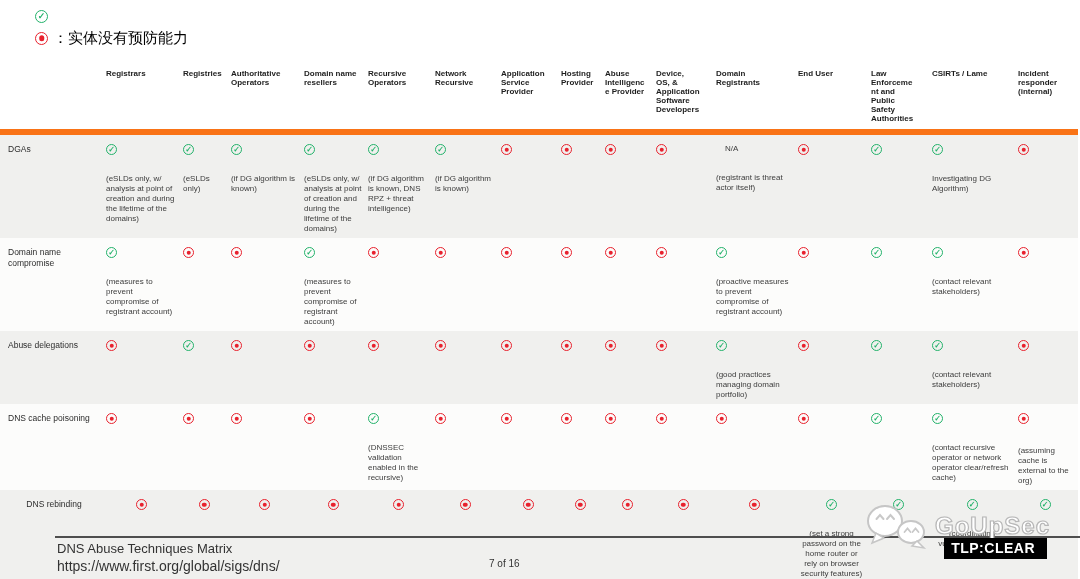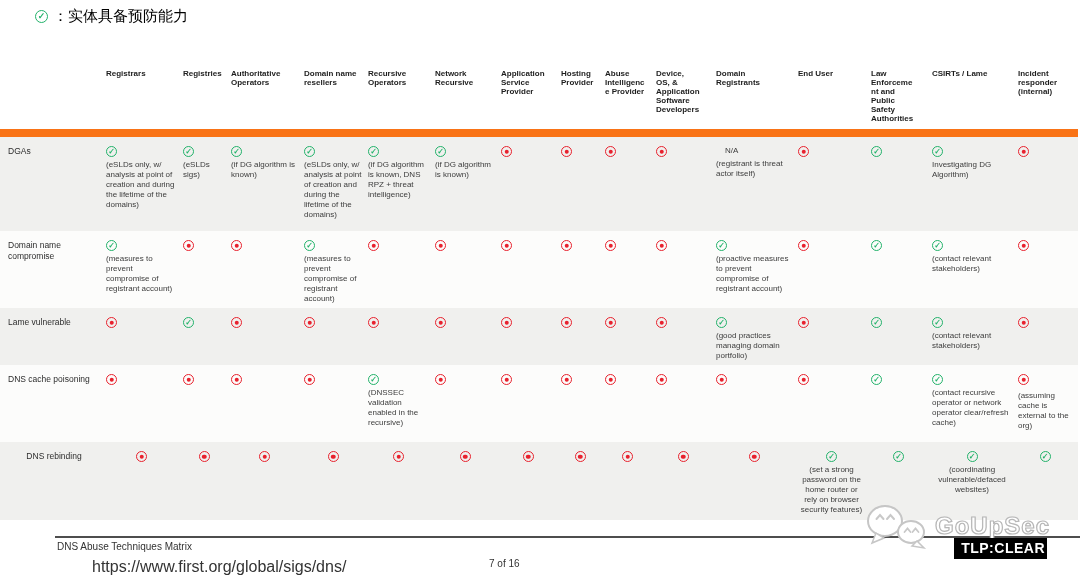--- a/index.html
+++ b/index.html
@@ -18,49 +18,52 @@
   .ic.ok{width:11px;height:11px;border:1.5px solid var(--green);color:var(--green);
          font-size:8px;font-weight:bold;line-height:1;}
   .ic.no{width:11px;height:11px;border:1.5px solid var(--red);position:relative;}
   .ic.no::after{content:"";position:absolute;left:50%;top:50%;transform:translate(-50%,-50%);
          width:4.5px;height:4.5px;border-radius:50%;background:var(--red);}
   .legend .ic.ok,.legend .ic.no{width:13px;height:13px;font-size:9px;}
   .legend .ic.no::after{width:5.5px;height:5.5px;}
   
   table.matrix{position:absolute;left:0;top:64px;width:1078px;border-collapse:collapse;
       table-layout:fixed;}
-  thead tr{border-bottom:8px solid #f97316;padding-left:37px;}
+  thead tr{border-bottom:6px solid #f97316;padding-left:37px;}
   thead th{vertical-align:top;text-align:left;font-size:8px;font-weight:bold;color:#1d1d1d;
       padding:5px 3px 6px 0;white-space:pre-line;line-height:9px;}
   tbody td{vertical-align:top;padding:9px 6px 4px 0;font-size:8px;color:#3c3c3c;line-height:10px;}
   td.rowlabel{padding-left:8px;font-size:8.5px;color:#2d2d2d;line-height:11px;}
   tr.stripe{background:var(--stripe);}
   tr.plain{background:#fcfcfb;}
   tr.r0{height:98px;} tr.r1{height:77px;} tr.r2{height:55px;} tr.r3{height:77px;} tr.r4{height:78px;text-align:center;}
-  .note{margin-top:3px;}
+  .note{margin-top:19px;}
   .na{font-size:8px;color:#3c3c3c;margin-left:9px;}
   
   .footer-line{position:absolute;left:55px;right:0;top:536px;border-top:2px solid #4e4e4e;z-index:1;}
-  .footer-title{position:absolute;left:57px;top:541px;font-size:10px;color:#333;}
-  .footer-url{position:absolute;left:57px;top:558px;font-size:16px;color:#333;margin-left:35px;}
+  .footer-title{position:absolute;left:57px;top:541px;font-size:13px;color:#333;}
+  .footer-url{position:absolute;left:57px;top:558px;font-size:14px;color:#333;}
   .footer-page{position:absolute;left:489px;top:558px;font-size:10px;color:#333;}
   
   .brand{position:absolute;right:30px;top:502px;display:flex;align-items:center;gap:2px;z-index:3;}
   .brand-text{font-size:24px;font-weight:bold;color:#fff;letter-spacing:1px;
       -webkit-text-stroke:1.2px #b7b7b7;text-shadow:0 0 1px #bcbcbc;}
   .tlp{position:absolute;right:33px;top:538px;background:#000;color:#fff;font-weight:bold;
-      font-size:14px;padding:2px 2px 3px 7px;letter-spacing:.5px;z-index:4;}
+      font-size:14px;padding:2px 12px 3px 7px;letter-spacing:.5px;z-index:4;}
 </style>
 </head>
 <body style="--green: #22b26a; --red: #e8212d; --stripe: #f0f0ee;">
 
 <div class="legend">
   <div class="legend-row">
     <span class="ic ok">✓</span>
-    <span class="legend-text">：实体具备预防能力</span>
+  </div>
+  <div class="legend-row">
+    <span class="ic no"></span>
+    <span class="legend-text">：实体没有预防能力</span>
   </div>
 </div>
 
 <table class="matrix">
   <colgroup>
     <col style="width:106px">
       <col style="width:77px">
       <col style="width:48px">
       <col style="width:73px">
     <col style="width:64px">
@@ -114,21 +117,21 @@
         <th>CSIRTs / Lame</th>
         <th>Incident
 responder
 (internal)</th>
       </tr>
   </thead>
   <tbody>
       <tr class="stripe r0">
         <td class="rowlabel">DGAs</td>
         <td><span class="ic ok">✓</span><div class="note">(eSLDs only, w/ analysis at point of creation and during the lifetime of the domains)</div></td>
-        <td><span class="ic ok">✓</span><div class="note">(eSLDs sigs)</div></td>
+        <td><span class="ic ok">✓</span><div class="note">(eSLDs only)</div></td>
         <td><span class="ic ok">✓</span><div class="note">(if DG algorithm is known)</div></td>
         <td><span class="ic ok">✓</span><div class="note">(eSLDs only, w/ analysis at point of creation and during the lifetime of the domains)</div></td>
         <td><span class="ic ok">✓</span><div class="note">(if DG algorithm is known, DNS RPZ + threat intelligence)</div></td>
         <td><span class="ic ok">✓</span><div class="note">(if DG algorithm is known)</div></td>
         <td><span class="ic no"></span></td>
         <td><span class="ic no"></span></td>
         <td><span class="ic no"></span></td>
         <td><span class="ic no"></span></td>
         <td>
           <div class="na">N/A</div>
@@ -151,21 +154,21 @@
         <td><span class="ic no"></span></td>
         <td><span class="ic no"></span></td>
         <td><span class="ic no"></span></td>
         <td><span class="ic ok">✓</span><div class="note">(proactive measures to prevent compromise of registrant account)</div></td>
         <td><span class="ic no"></span></td>
         <td><span class="ic ok">✓</span></td>
         <td><span class="ic ok">✓</span><div class="note">(contact relevant stakeholders)</div></td>
         <td><span class="ic no"></span></td>
       </tr>
       <tr class="stripe r2">
-        <td class="rowlabel">Lame vulnerable</td>
+        <td class="rowlabel">Abuse delegations</td>
         <td><span class="ic no"></span></td>
         <td><span class="ic ok">✓</span></td>
         <td><span class="ic no"></span></td>
         <td><span class="ic no"></span></td>
         <td><span class="ic no"></span></td>
         <td><span class="ic no"></span></td>
         <td><span class="ic no"></span></td>
         <td><span class="ic no"></span></td>
         <td><span class="ic no"></span></td>
         <td><span class="ic no"></span></td>

